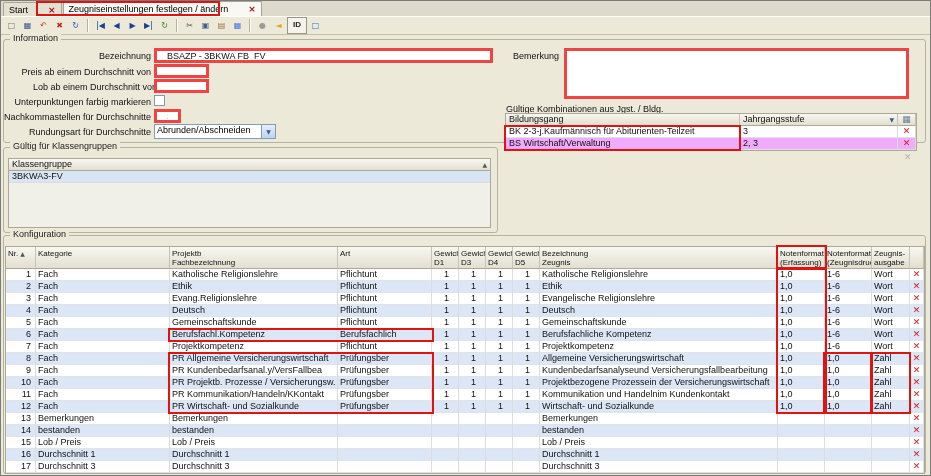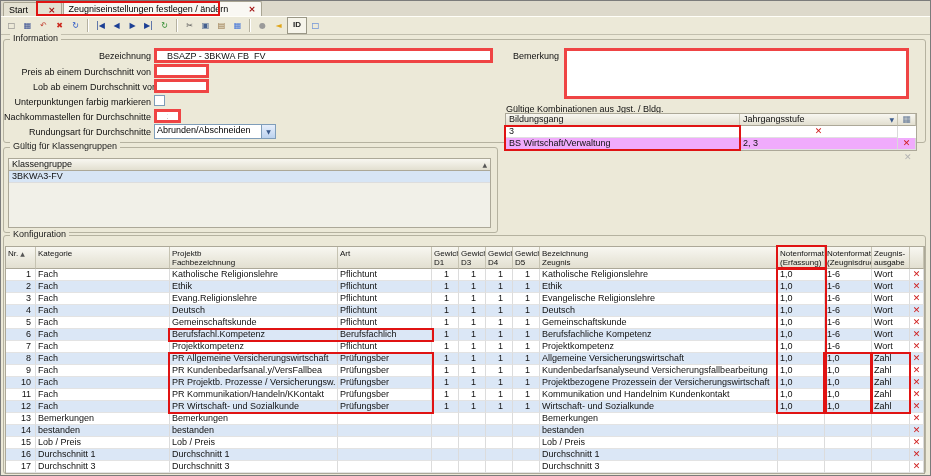--- a/index.html
+++ b/index.html
@@ -156,20 +156,21 @@
   <div class="tinput" style="left:563px;top:47px;width:345px;height:51px"></div>
 
   <span class="flabel" style="left:505px;top:103px;width:300px;text-align:left">Gültige Kombinationen aus Jgst. / Bldg.</span>
   <div class="grid" style="left:504px;top:112px;width:412px;height:38px">
       <div class="komb-row komb-head">
         <div class="kcell">Bildungsgang</div>
         <div class="kcell">Jahrgangsstufe<span class="dd-mini">▼</span></div>
         <div class="kcell chooser">▦</div>
       </div>
       <div class="komb-row">
+        <div class="kcell">BK 2-3-j.Kaufmännisch für Abiturienten-Teilzeit</div>
         <div class="kcell">3</div>
         <div class="kcell del">✕</div>
       </div>
       <div class="komb-row alt">
         <div class="kcell">BS Wirtschaft/Verwaltung</div>
         <div class="kcell">2, 3</div>
         <div class="kcell del">✕</div>
       </div>
     </div>
   <span class="disabled-x" style="left:903px;top:151px">✕</span>

